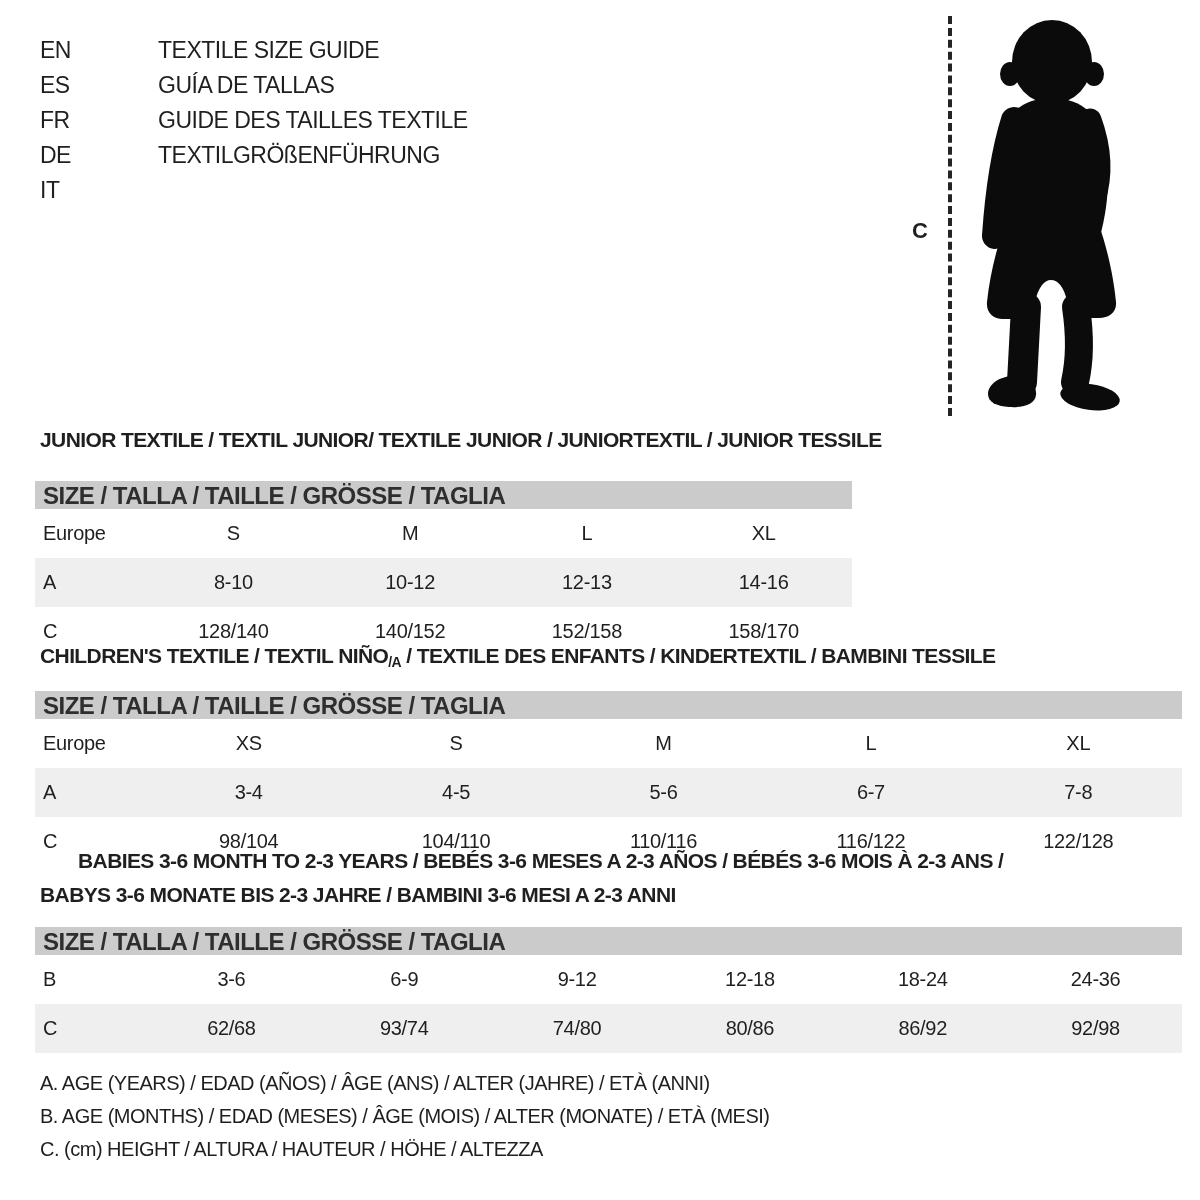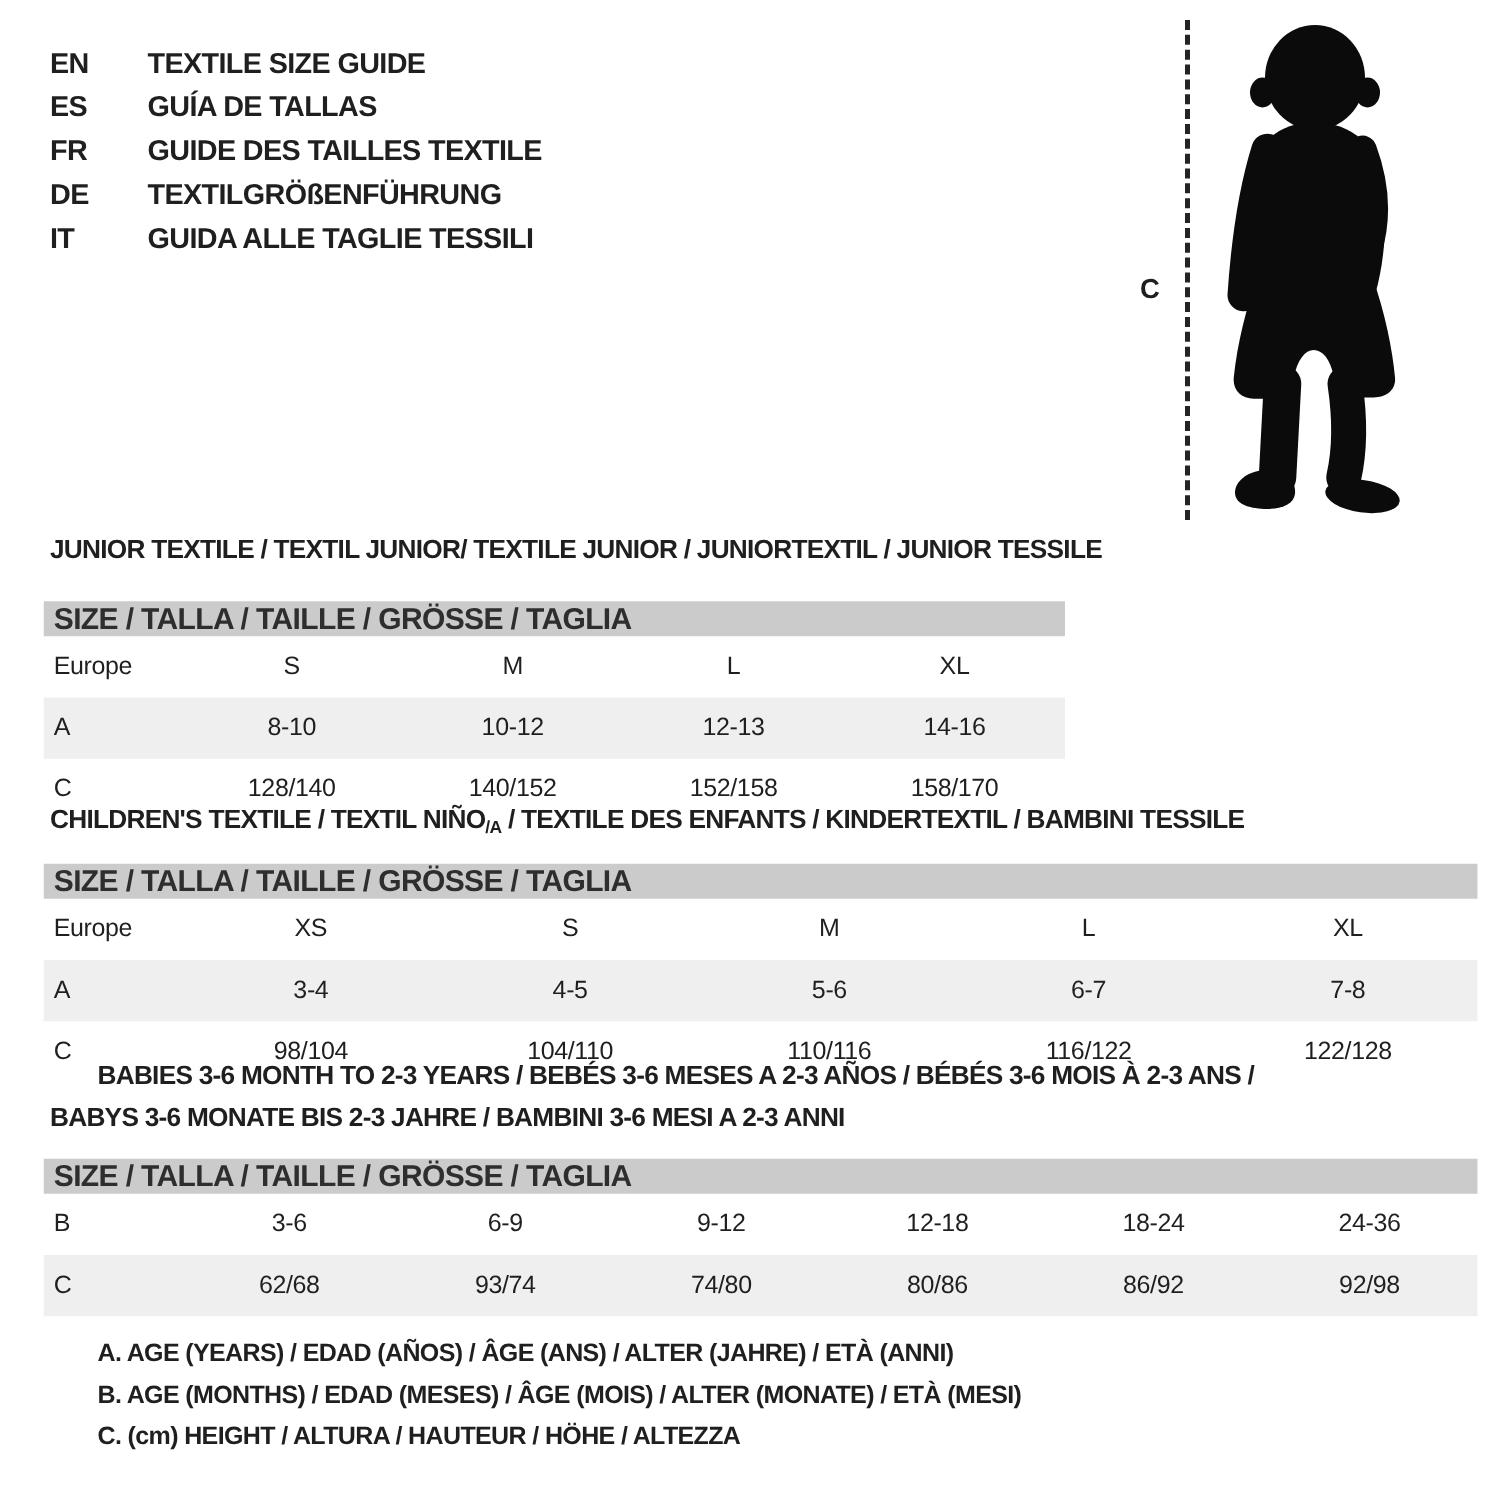--- a/index.html
+++ b/index.html
@@ -16,23 +16,24 @@
     color: #1f1f1f;
     overflow: hidden;
   }
   .abs { position: absolute; }
 
   
   .lang-row {
     display: flex;
     height: 35px;
     align-items: center;
-    font-weight: bold;
+    font-weight: normal;
     font-size: 23px;
     letter-spacing: -0.5px;
+    gap: 40px;
   }
   .lang-code { width: 78px; }
 
   
   .measure-line {
     width: 0;
     height: 400px;
     border-left: 4px dashed #242424;
   }
   .measure-label {
@@ -75,25 +76,24 @@
   .cols-4 { grid-template-columns: 110px repeat(4, 1fr); }
   .cols-5 { grid-template-columns: 110px repeat(5, 1fr); }
   .cols-6 { grid-template-columns: 110px repeat(6, 1fr); }
   .t-row .row-label { padding-left: 8px; }
   .t-row .cell { text-align: center; }
   .shaded { background: #efefef; }
 
   
   .legend-line {
     height: 33px;
-    font-weight: bold;
+    font-weight: normal;
     font-size: 20px;
     letter-spacing: -0.5px;
     white-space: nowrap;
-    margin-left: 38px;
   }
 </style>
 </head>
 <body>
 
 <div id="page">
 
   <div class="abs" style="left:40px; top:33px;">
     <div class="lang-row">
       <span class="lang-code">EN</span>
@@ -106,21 +106,20 @@
     <div class="lang-row">
       <span class="lang-code">FR</span>
       <span class="lang-label">GUIDE DES TAILLES TEXTILE</span>
     </div>
     <div class="lang-row">
       <span class="lang-code">DE</span>
       <span class="lang-label">TEXTILGRÖßENFÜHRUNG</span>
     </div>
     <div class="lang-row">
       <span class="lang-code">IT</span>
-      <span class="lang-label">GUIDA ALLE TAGLIE TESSILI</span>
     </div>
   </div>
 
   <span class="abs measure-label" style="left:912px; top:218px;">C</span>
   <div class="abs measure-line" style="left:948px; top:16px;"></div>
 
   <svg class="abs" style="left:962px; top:12px;" width="180" height="410" viewBox="0 0 180 410" aria-hidden="true">
     <g fill="#0b0b0b" stroke="none">
       <ellipse cx="90" cy="50" rx="40" ry="42"></ellipse>
       <ellipse cx="48" cy="62" rx="10" ry="12"></ellipse>

